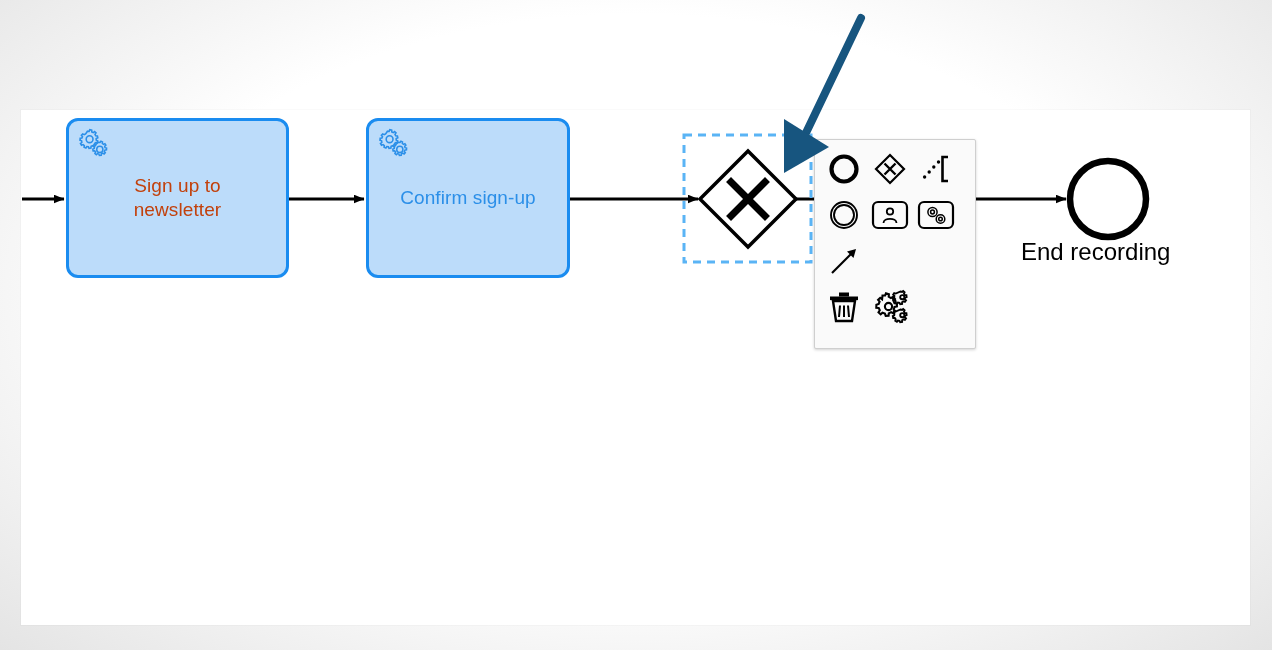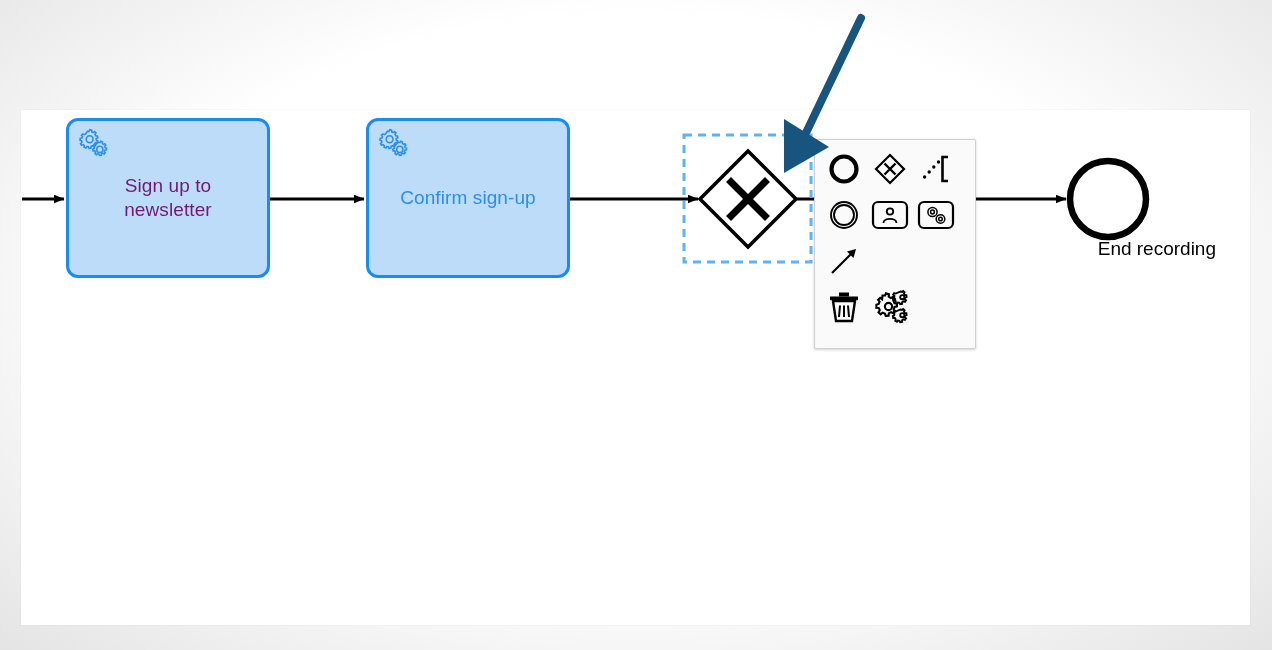--- a/index.html
+++ b/index.html
@@ -108,24 +108,24 @@
     position: absolute;
     left: 760px;
     top: 8px;
     width: 130px;
     height: 185px;
     pointer-events: none;
   }
 
   .end-label {
     position: absolute;
-    font-size: 19px;
+    font-size: 24px;
     color: #000000;
     white-space: nowrap;
-    text-align: right;
+    text-align: left;
   }
 </style>
 </head>
 <body>
 
 <div id="screen">
   <div id="shadow-bg"></div>
 
   <div id="canvas">
 
@@ -157,22 +157,22 @@
       <g>
         <polygon points="748,151 796,199 748,247 700,199" fill="#ffffff" stroke="#000000" stroke-width="3.5"></polygon>
         <path d="M731,182 L765,216 M765,182 L731,216" stroke="#000000" stroke-width="7" stroke-linecap="square"></path>
       </g>
 
       <g>
         <circle cx="1108" cy="199" r="38" fill="#ffffff" stroke="#000000" stroke-width="6.5"></circle>
       </g>
     </svg>
 
-    <div class="task" style="left:45px; top:8px; width:204px; height:160px;
-                background:#bcdcfa; border:3px solid #1a8cf0; color:#701a75;">
+    <div class="task" style="left:45px; top:8px; width:223px; height:160px;
+                background:#bcdcfa; border:3px solid #1a8cf0; color:#c2410c;">
       <span class="task-icon">
         <svg viewBox="0 0 34 34" width="34" height="34" xmlns="http://www.w3.org/2000/svg">
           <g fill="none" stroke="#2b8fe8" stroke-width="1.6">
             <path d="M9.5 3.2 l1.6 0.1 0.7-1.6 1.9 0.5 0.1 1.7 1.5 0.7 1.3-1.1 1.4 1.4-1 1.4 0.7 1.5 1.7 0.1 0.4 1.9-1.6 0.7 0 1.6 1.5 0.8-0.6 1.9-1.7-0.1-0.9 1.3 0.9 1.5-1.5 1.3-1.3-1.1-1.5 0.6-0.2 1.7-1.9 0.3-0.6-1.6-1.6-0.1-0.9 1.4-1.8-0.7 0.2-1.7-1.2-1-1.6 0.6-1-1.7 1.3-1.1-0.2-1.6-1.6-0.5 0.2-2 1.7-0.2 0.6-1.5-1.1-1.3 1.3-1.4 1.5 0.8 1.4-0.8z"></path>
             <circle cx="11.6" cy="11.2" r="3.4"></circle>
           </g>
           <g fill="none" stroke="#2b8fe8" stroke-width="1.5">
             <path d="M20.5 14.2 l1.5 0.3 0.9-1.3 1.6 0.7-0.2 1.6 1.2 0.9 1.4-0.7 1.0 1.5-1.2 1.0 0.3 1.5 1.6 0.3-0.1 1.8-1.6 0.3-0.6 1.4 1.0 1.2-1.2 1.3-1.4-0.8-1.4 0.6-0.1 1.6-1.8 0.1-0.5-1.5-1.5-0.4-1.1 1.1-1.4-1.1 0.6-1.5-0.8-1.3-1.6 0.1-0.3-1.8 1.5-0.6 0.2-1.5-1.3-0.9 0.8-1.6 1.6 0.4 1.1-1.1z"></path>
             <circle cx="21.8" cy="21.4" r="3.1"></circle>
           </g>

